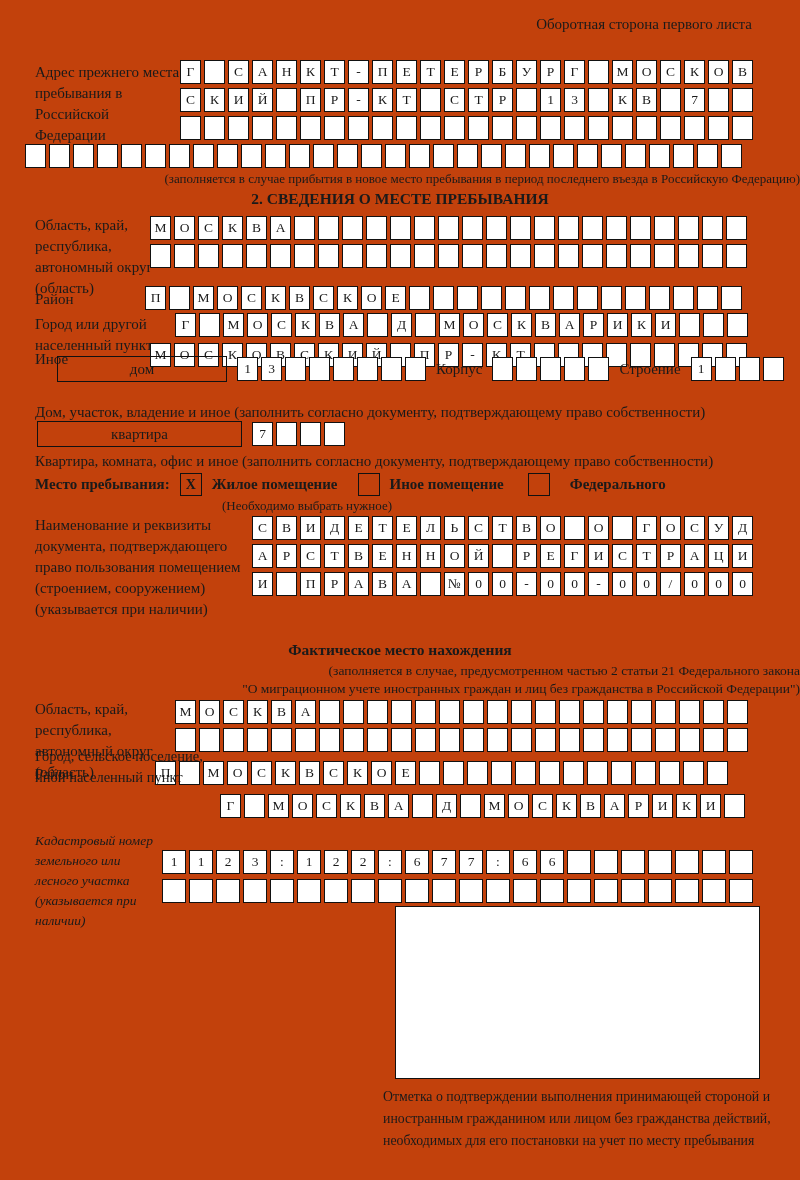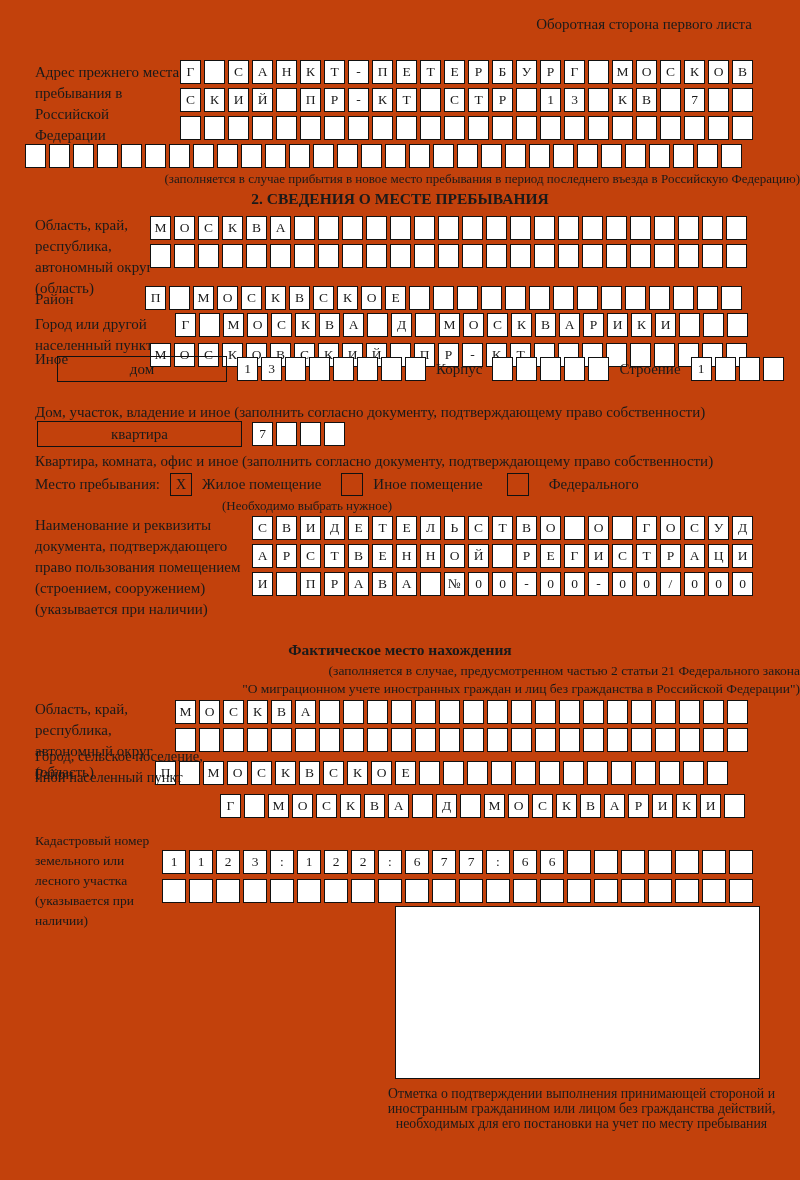--- a/index.html
+++ b/index.html
@@ -29,21 +29,21 @@
   .bigbox{
     box-sizing:border-box; height:26px; border:1.6px solid #111;
     display:flex; align-items:center; justify-content:center; font-size:15px; flex:0 0 auto;
   }
   .cb{
     box-sizing:border-box; width:22px; height:23px; border:1.6px solid #111; flex:0 0 auto;
     display:flex; align-items:center; justify-content:center; font-size:14px;
   }
   .inl{white-space:nowrap;}
   .stampbox{position:absolute; box-sizing:border-box; border:1.6px solid #111; background:#fff;}
-  .stampcap{position:absolute; text-align:center; font-size:13.8px; line-height:15px;}
+  .stampcap{position:absolute; text-align:left; font-size:13.8px; line-height:22px;}
 </style>
 </head>
 <body>
 
 <div class="page">
 
   <div class="corner">Оборотная сторона первого листа</div>
 
   <div class="lbl" style="left:35px; top:62px; width:145px;">Адрес прежнего места пребывания в Российской Федерации</div>
   <div class="rows" style="left:180px; top:60px;">
@@ -340,21 +340,21 @@
     <div class="bigbox" style="width:205px;">квартира</div>
     <div class="cells">
         <span class="cell">7</span>
         <span class="cell"></span>
         <span class="cell"></span>
         <span class="cell"></span>
       </div>
   </div>
   <div class="capl" style="left:35px; top:453px;">Квартира, комната, офис и иное (заполнить согласно документу, подтверждающему право собственности)</div>
 
-  <div class="hrow" style="left:35px; top:473px; ">
+  <div class="hrow" style="left:35px; top:473px; font-weight:bold;">
     <div class="inl">Место пребывания:</div>
     <div class="cb">X</div>
     <div class="inl">Жилое помещение</div>
     <div class="cb" style="margin-left:10px;"></div>
     <div class="inl">Иное помещение</div>
     <div class="cb" style="margin-left:14px;"></div>
     <div class="inl" style="margin-left:10px;">Федерального</div>
   </div>
   <div class="capl" style="left:222px; top:498px; font-size:13px;">(Необходимо выбрать нужное)</div>
 
@@ -538,21 +538,21 @@
       <span class="cell">К</span>
       <span class="cell">В</span>
       <span class="cell">А</span>
       <span class="cell">Р</span>
       <span class="cell">И</span>
       <span class="cell">К</span>
       <span class="cell">И</span>
       <span class="cell"></span>
     </div>
 
-  <div class="lbl" style="left:35px; top:831px; width:127px; font-size:13.5px; line-height:20px;">Кадастровый номер земельного или лесного участка (указывается при наличии)</div>
+  <div class="lbl" style="left:35px; top:831px; width:127px; font-size:13.5px; line-height:20px;font-style:italic;">Кадастровый номер земельного или лесного участка (указывается при наличии)</div>
   <div class="rows wide" style="left:162px; top:850px; gap:5px;">
     <div class="cells">
         <span class="cell">1</span>
         <span class="cell">1</span>
         <span class="cell">2</span>
         <span class="cell">3</span>
         <span class="cell">:</span>
         <span class="cell">1</span>
         <span class="cell">2</span>
         <span class="cell">2</span>

